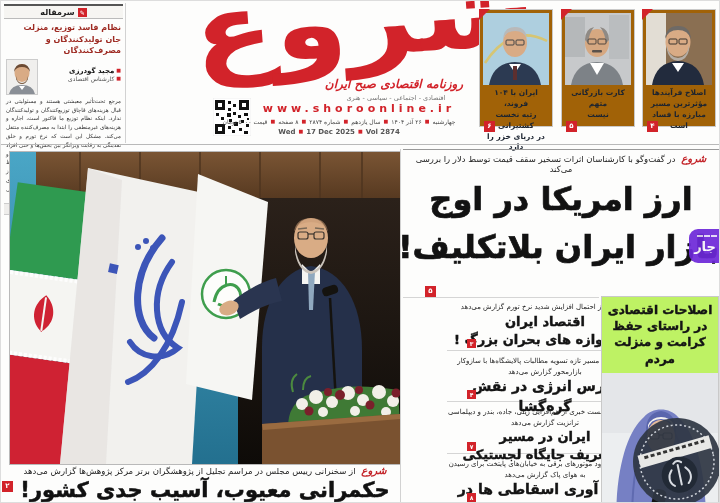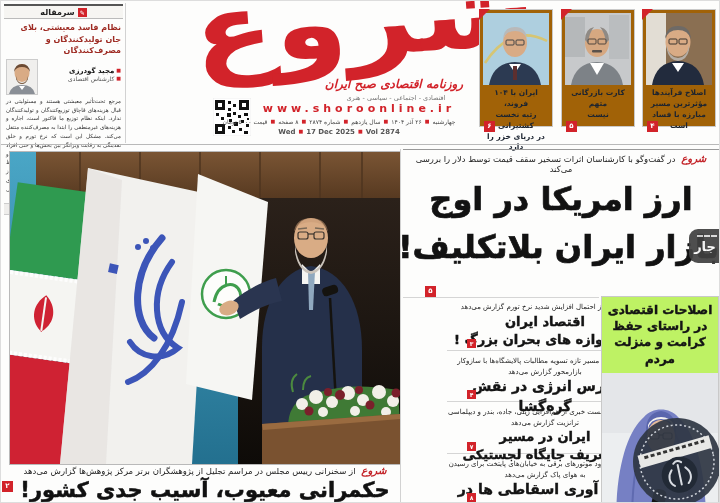--- a/index.html
+++ b/index.html
@@ -54,21 +54,21 @@
   
   .lead{left:402px;top:148px;width:316px;height:147px;border-top:1px solid #999;}
   .kicker{font-size:8.5px;color:#222;text-align:center;margin-top:3px;}
   .brand{color:#c4262b;font-weight:bold;font-style:italic;font-size:1.2em;margin-left:3px;}
   .lead-h{font-size:32px;line-height:1.45;font-weight:bold;color:#121212;text-align:center;
           letter-spacing:-0.5px;white-space:nowrap;margin-top:2px;-webkit-text-stroke:0.7px #121212;}
   .pg5{left:424px;top:285px;}
   .pg2a{left:1px;top:480px;}
 
   
-  .jaaar{left:688px;top:228px;width:32px;height:34px;background:#404040;border-radius:9px 0 0 9px;
+  .jaaar{left:688px;top:228px;width:32px;height:34px;background:#6d28d9;border-radius:9px 0 0 9px;
          color:#fff;font-weight:bold;font-size:13px;display:flex;align-items:center;justify-content:center;opacity:.92;}
   .jaaar::before{content:"";position:absolute;top:6px;right:4px;left:8px;border-top:2px dashed #fff;opacity:.8;}
 
   
   .photo-main{left:8px;top:150px;width:390px;height:312px;border:1px solid #b9b9b9;box-sizing:content-box;}
   .caption{left:8px;top:464px;width:392px;text-align:center;}
   .caption .kicker{margin:0 0 2px 0;}
   .cap-h{font-size:21px;font-weight:bold;color:#111;letter-spacing:-0.5px;-webkit-text-stroke:0.5px #111;}
 
   
@@ -90,21 +90,21 @@
 </head>
 <body>
 
 <div class="page">
 
   <div class="abs editorial">
     <div class="ed-header">
       <span class="ed-pen">✎</span>
       <span class="ed-label">سرمقاله</span>
     </div>
-    <div class="ed-title">نظام فاسد معیشتی، بلای جان تولیدکنندگان و مصرف‌کنندگان</div>
+    <div class="ed-title">نظام فاسد توزیع، منزلت جان تولیدکنندگان و مصرف‌کنندگان</div>
     <div class="ed-author">
       <div class="ed-names">
         <div class="ed-name rsq">مجید گودرزی</div>
         <div class="ed-role rsq">کارشناس اقتصادی</div>
       </div>
       <div class="ed-photo">
         <svg viewBox="0 0 30 34" width="30" height="34">
           <rect width="30" height="34" fill="#f0efed"></rect>
           <ellipse cx="15" cy="13" rx="7.5" ry="9" fill="#d9ab85"></ellipse>
           <path d="M7 12 Q8 4 15 4 Q22 4 23 12 Q21 7 15 7 Q9 7 7 12Z" fill="#6b4a33"></path>

